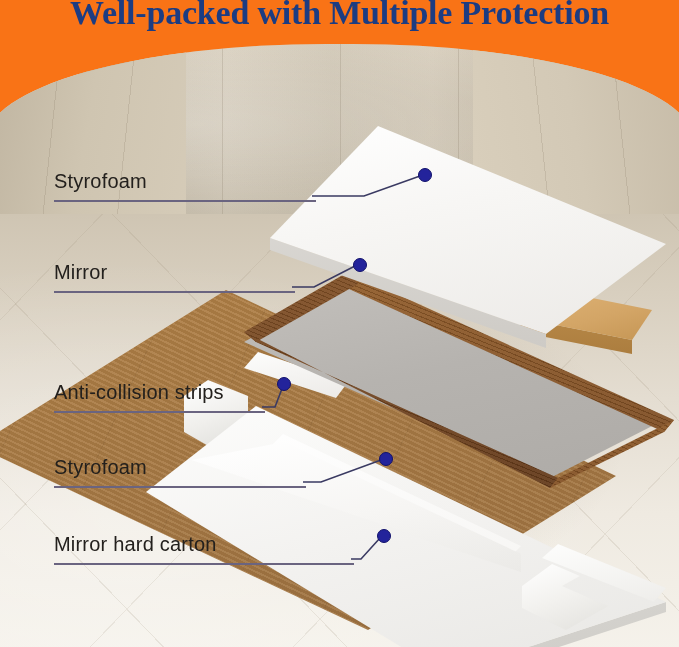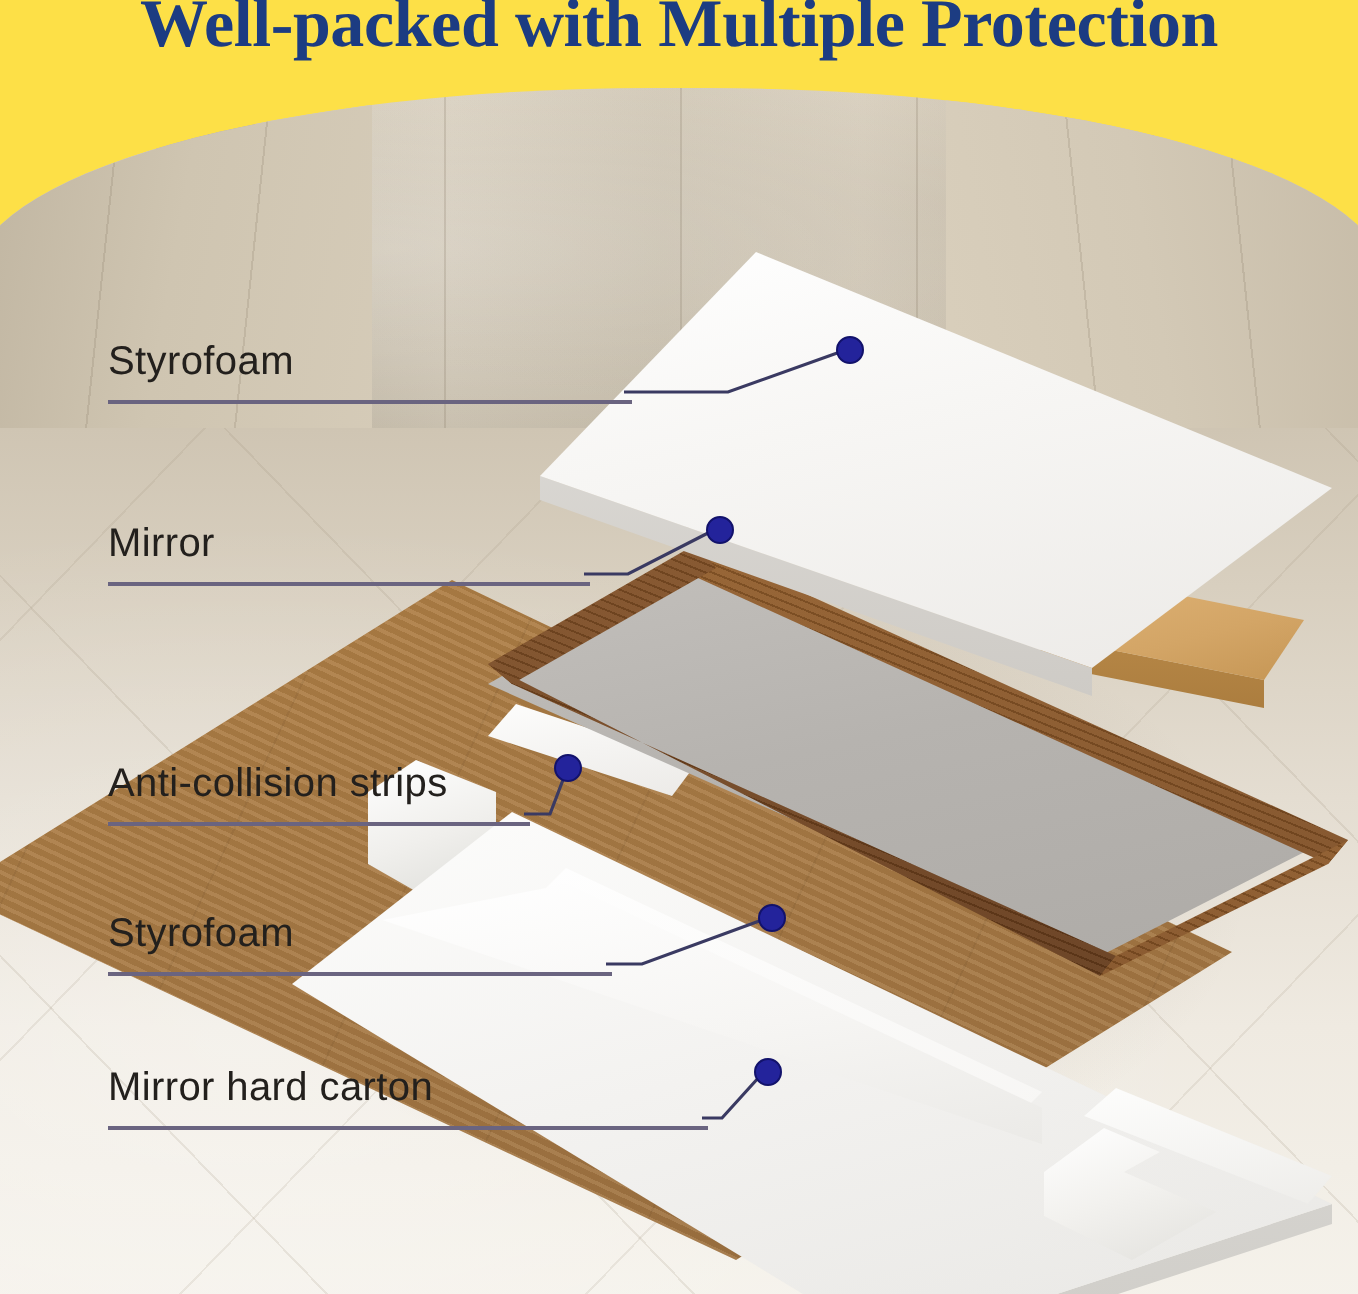--- a/index.html
+++ b/index.html
@@ -1,17 +1,17 @@
 <!DOCTYPE html>
 <html><head>
 <meta charset="utf-8">
 <style>
   html,body{margin:0;padding:0;background:#fff;}
   body{font-family:"Liberation Sans",sans-serif;}
-  #stage{position:relative;width:679px;height:647px;overflow:hidden;background:#fde047;}
+  #stage{position:relative;width:679px;height:647px;overflow:hidden;background:#f97316;}
 
   
   .title{
     position:absolute;left:0;top:-6px;width:679px;
     text-align:center;
     font-family:"Liberation Serif","DejaVu Serif",serif;
     font-weight:700;font-size:34px;letter-spacing:-0.2px;
     color:#1c3c82;white-space:nowrap;z-index:60;
   }
 

